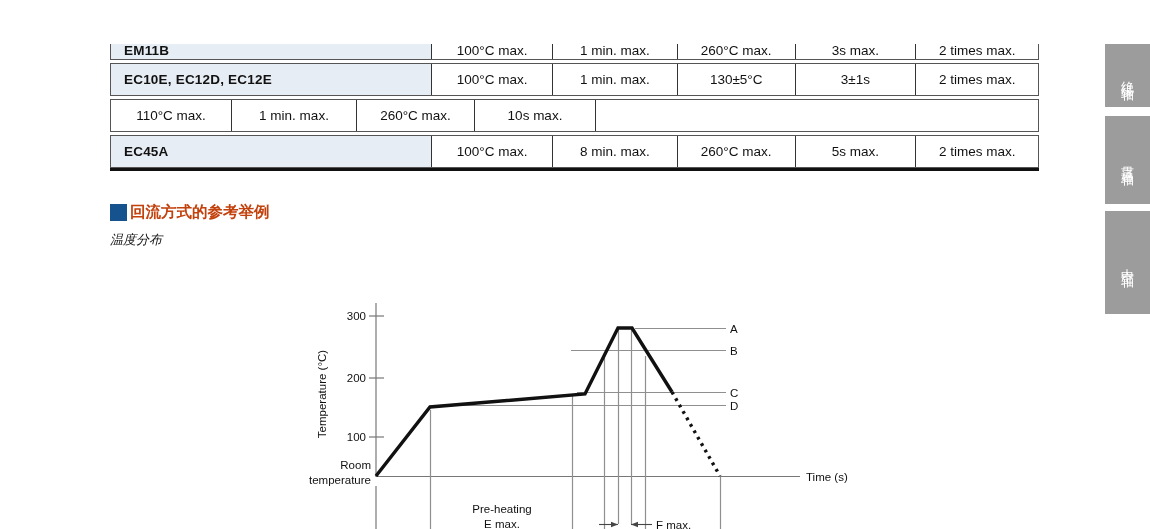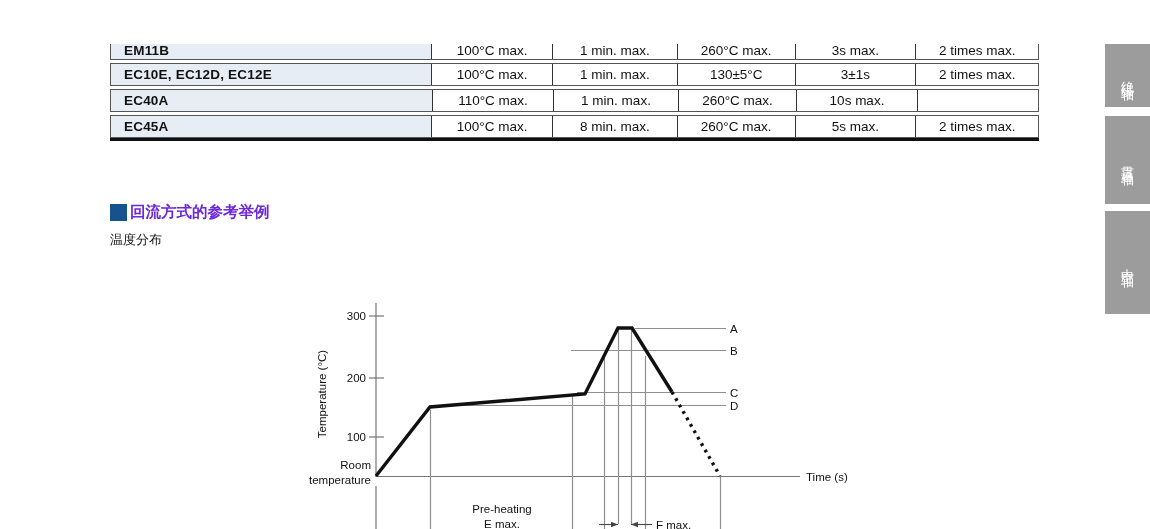--- a/index.html
+++ b/index.html
@@ -3,21 +3,21 @@
 <meta charset="utf-8">
 <style>
   html,body{margin:0;padding:0;background:#fff;}
   .page{
     position:relative;width:1150px;height:529px;overflow:hidden;background:#ffffff;
     font-family:"Liberation Sans","DejaVu Sans",sans-serif;color:#111;margin-top:44px;
   }
   
   .spec-table{position:absolute;left:110px;top:-16px;width:929px;}
   .spec-row{
-    display:flex;box-sizing:border-box;height:23px;margin-bottom:3px;
+    display:flex;box-sizing:border-box;height:33px;margin-bottom:3px;
     border:1px solid #555;background:#fff;
   }
   .spec-row.clipped{height:32px;}
   .cell{
     box-sizing:border-box;display:flex;align-items:center;justify-content:center;
     font-size:13.5px;border-right:1px solid #333;height:100%;
   }
   .cell.model{
     width:322px;justify-content:flex-start;padding-left:13px;
     font-weight:bold;background:#e7edf4;letter-spacing:0.2px;
@@ -26,22 +26,22 @@
   .cell.c3{width:125px;}
   .cell.c4{width:118px;}
   .cell.c5{width:121px;}
   .cell.c6{width:122px;border-right:none;}
   .spec-row.clipped .cell{align-items:flex-end;padding-bottom:1px;}
   .spec-row.clipped .cell.model{align-items:flex-end;}
   .thick-rule{height:3px;background:#111;margin-top:-3px;}
   
   .section-header{position:absolute;left:110px;top:158px;display:flex;align-items:center;}
   .accent-square{width:17px;height:17px;display:inline-block;margin-right:3px;}
-  .section-title{font-size:15.5px;font-weight:bold;color:#6d28d9;}
-  .section-subtitle{position:absolute;left:110px;top:187px;font-size:13px;color:#111;}
+  .section-title{font-size:15.5px;font-weight:bold;color:#c2410c;}
+  .section-subtitle{position:absolute;left:110px;top:187px;font-size:13px;color:#111;font-style:italic;}
   
   .chart-svg{position:absolute;left:0;top:0;pointer-events:none;}
   .chart-svg text{font-family:"Liberation Sans","DejaVu Sans",sans-serif;fill:#111;font-size:11.5px;}
   .chart-svg .ytitle{font-size:11.5px;}
   
   .side-tab{
     position:absolute;right:0;width:45px;background:#9c9c9c;color:#fff;
     display:flex;align-items:center;justify-content:center;cursor:pointer;
   }
   .side-tab .vtext{
@@ -68,21 +68,20 @@
     </div>
     <div class="spec-row">
       <div class="cell model">EC10E, EC12D, EC12E</div>
       <div class="cell c2">100°C max.</div>
       <div class="cell c3">1 min. max.</div>
       <div class="cell c4">130±5°C</div>
       <div class="cell c5">3±1s</div>
       <div class="cell c6">2 times max.</div>
     </div>
     <div class="spec-row">
-      <div class="cell model">EC40A</div>
       <div class="cell c2">110°C max.</div>
       <div class="cell c3">1 min. max.</div>
       <div class="cell c4">260°C max.</div>
       <div class="cell c5">10s max.</div>
     </div>
     <div class="spec-row">
       <div class="cell model">EC45A</div>
       <div class="cell c2">100°C max.</div>
       <div class="cell c3">8 min. max.</div>
       <div class="cell c4">260°C max.</div>

